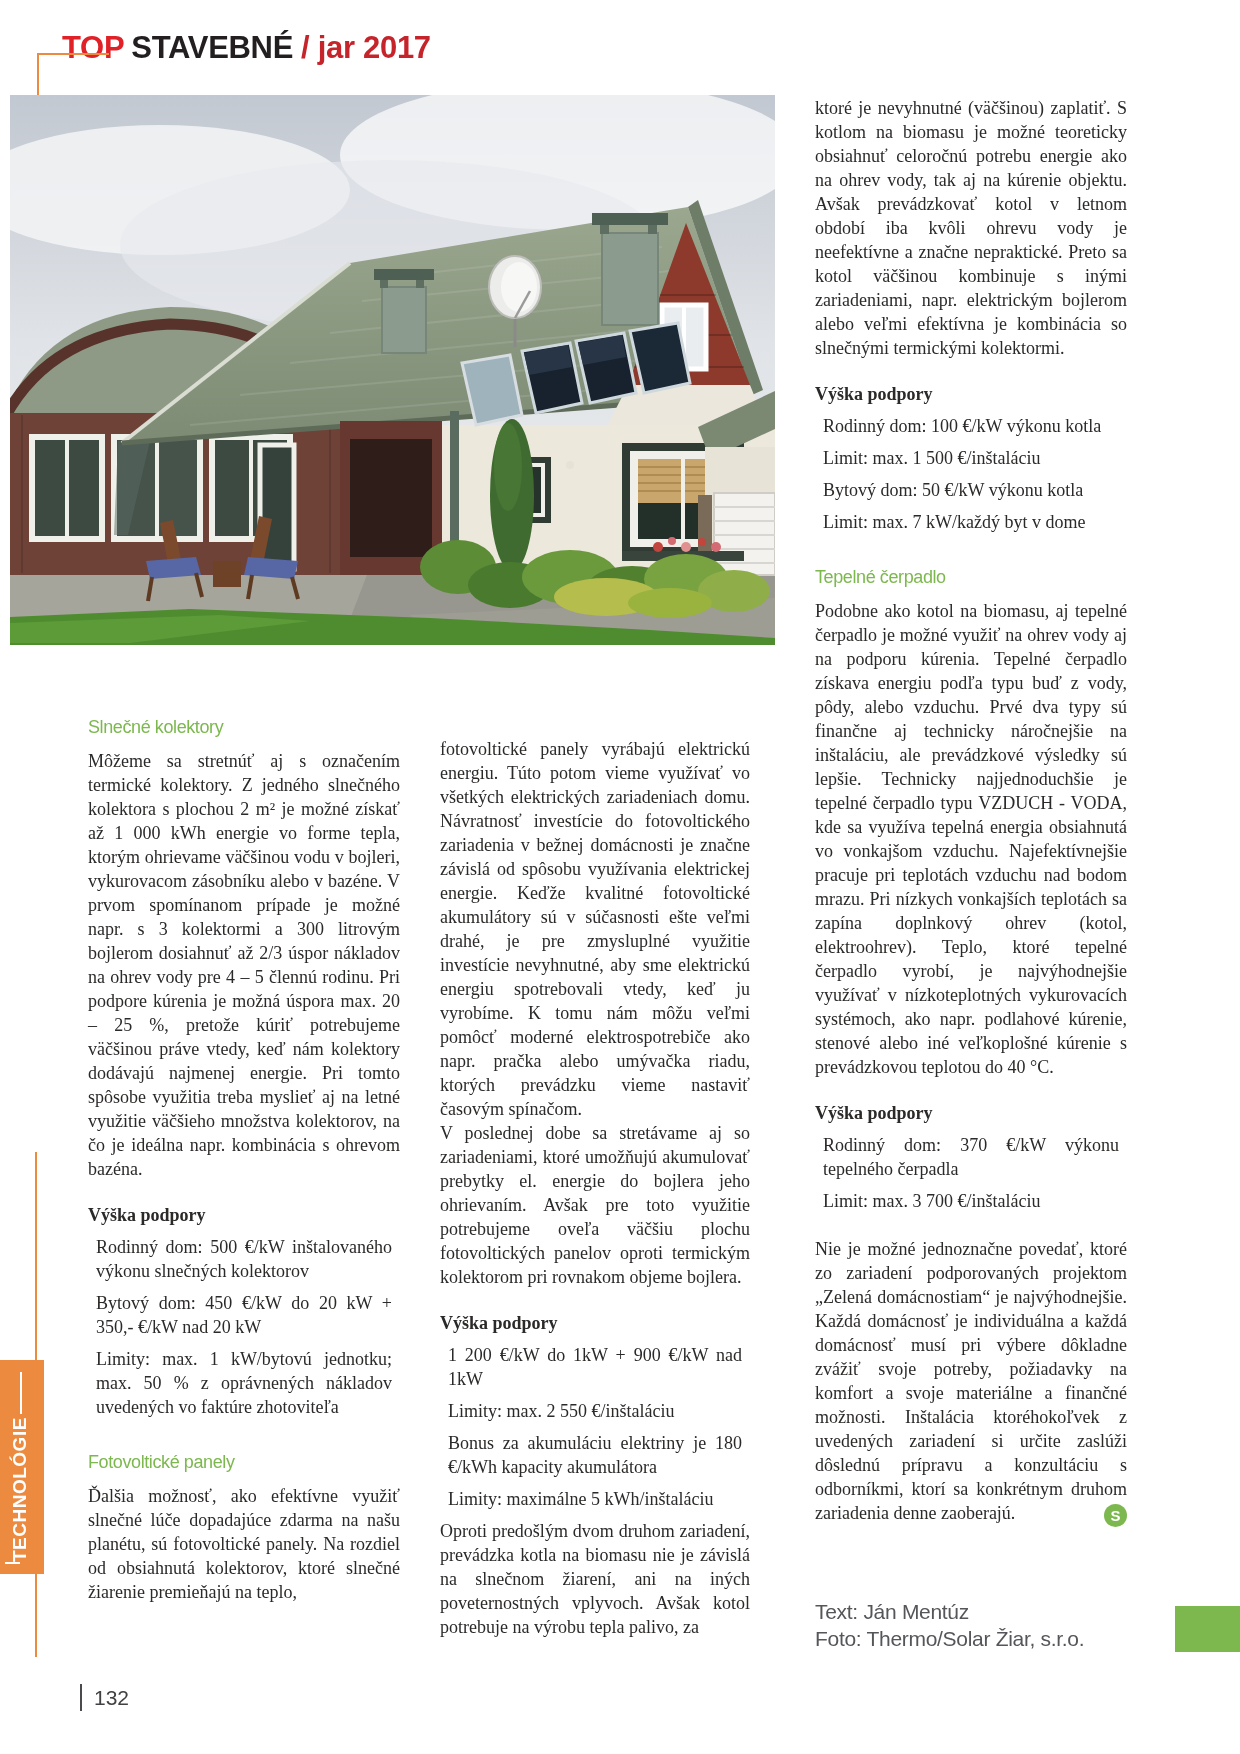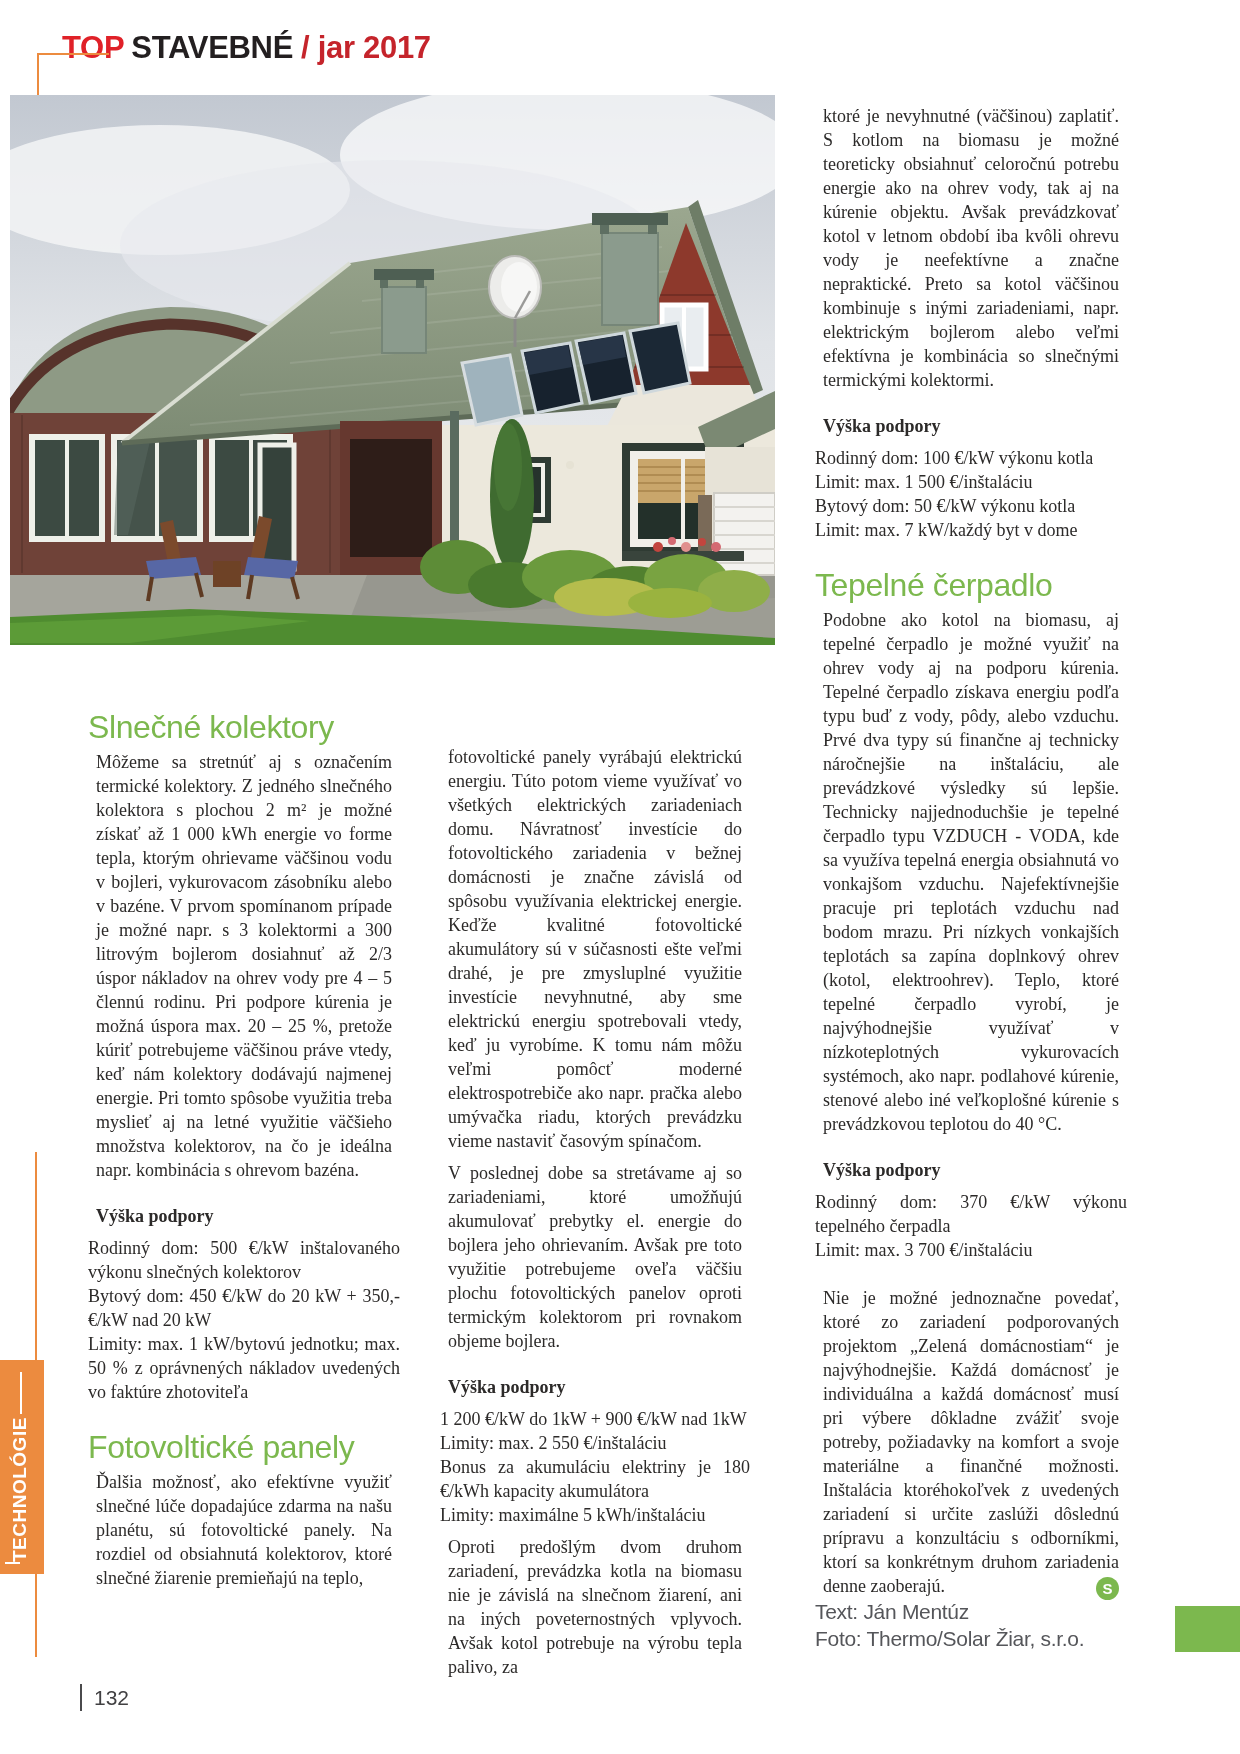--- a/index.html
+++ b/index.html
@@ -17,24 +17,24 @@
 
   
   .photo{position:absolute;left:10px;top:95px;width:765px;height:550px;overflow:hidden;}
   .photo svg{display:block;}
 
   
   .col{position:absolute;font-size:18px;line-height:24px;}
   .col1{left:88px;top:700px;width:312px;}
   .col2{left:440px;top:737px;width:310px;}
   .col3{left:815px;top:96px;width:312px;}
-  .col p{margin:8px;text-align:justify;}
-  .col p.support{margin:0;}
+  .col p{margin:0;text-align:justify;}
+  .col p.support{margin:8px;}
   h2.green{font-family:"Liberation Sans","DejaVu Sans",sans-serif;font-weight:400;
-           color:#7cb84e;font-size:32px;line-height:30px;margin:12px 0 7px 0;letter-spacing:-0.4px;}
+           color:#7cb84e;font-size:18px;line-height:30px;margin:12px 0 7px 0;letter-spacing:-0.4px;}
   h2.green.mt{margin-top:28px;}
   p.subhead{font-weight:bold;margin-top:22px !important;text-align:left !important;}
   .end-mark{float:right;width:23px;height:23px;margin-top:3px;border-radius:50%;
             background:#7cb84e;color:#fff;text-align:center;line-height:23px;
             font-family:"Liberation Sans",sans-serif;font-size:15px;font-weight:bold;}
 
   
   .side-line{position:absolute;left:35px;top:1152px;width:2px;height:505px;background:#ec8b3f;}
   .side-box{position:absolute;left:0;top:1360px;width:44px;height:214px;background:#ec8b3f;}
   .side-text{position:absolute;left:31px;bottom:12px;transform-origin:0 100%;

